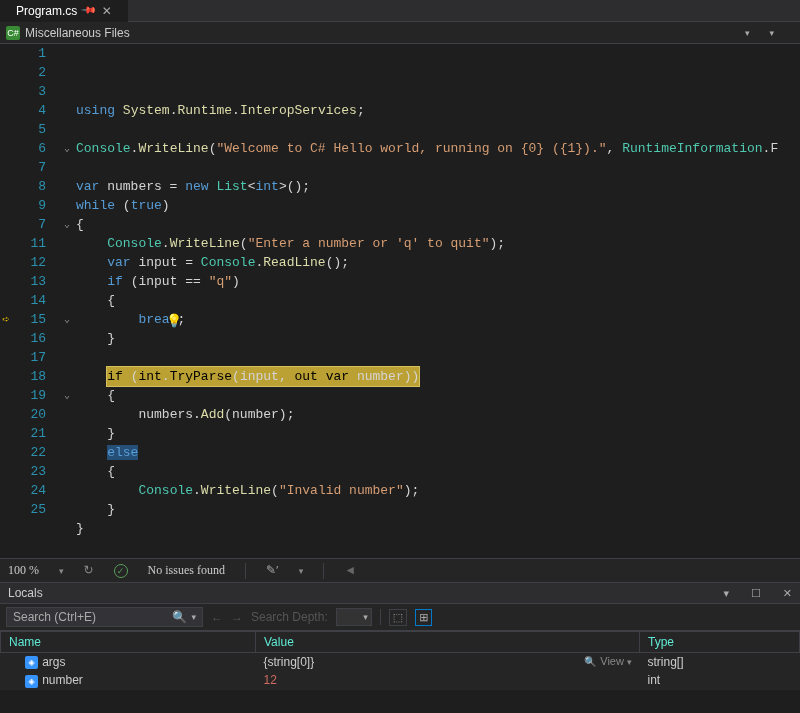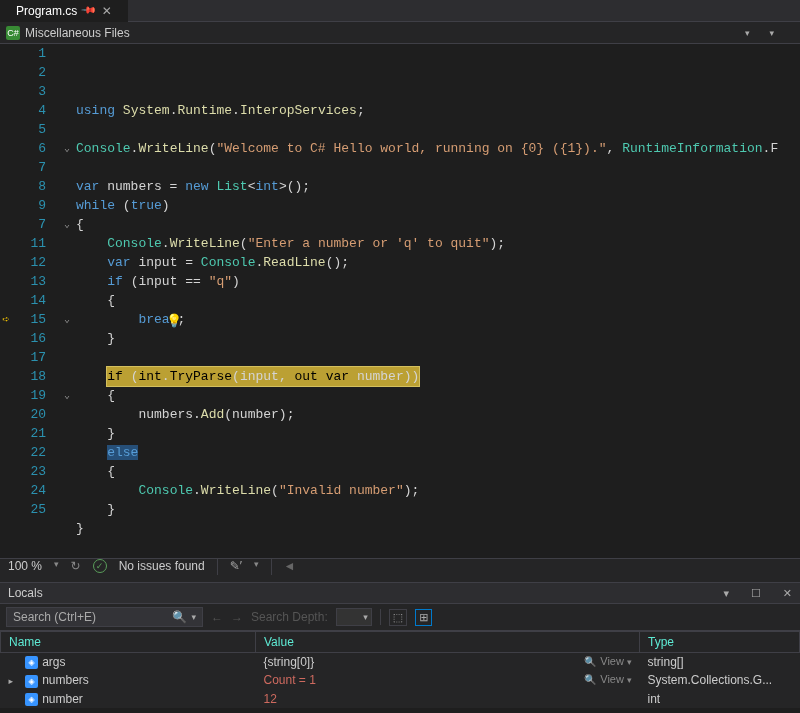--- a/index.html
+++ b/index.html
@@ -103,23 +103,25 @@
 .str { color: #d69d73; }
 .ident { color: #dcdcaa; }
 .punct { color: #d4d4d4; }
 .else-hl { background: #264f78; }
 .bulb { position: absolute; top: 268px; left: 90px; color: #ffcc00; font-size: 13px; }
 .status-bar {
   background: #252526;
   border-top: 1px solid #3f3f46;
   height: 24px;
   display: flex;
+  align-items: center;
   padding: 0 8px;
-  gap: 12px;
-  font-size: 12px;
+  gap: 20px;
+  font-size: 12px;
+  font-family: Liberation Serif, serif;
 }
 .zoom { color: #ccc; }
 .health-icon { width: 14px; height: 14px; border-radius: 50%; border: 1.5px solid #5a9e5a; display: inline-flex; align-items: center; justify-content: center; color: #5a9e5a; font-size: 9px; }
 .divider-v { width: 1px; height: 16px; background: #3f3f46; }
 .wand-icon { color: #aaa; }
 .arrow-btn { color: #666; }
 .locals-panel { background: #252526; border-top: 1px solid #3f3f46; }
 .locals-header {
   background: #2d2d30;
   padding: 3px 8px;
@@ -317,24 +319,19 @@
         <th>Type</th>
       </tr>
     </thead>
     <tbody id="locals-body">
         <tr>
           <td><span class="expand-tri"></span>&nbsp;&nbsp;<span class="var-icon">◈</span>args</td>
           <td class="">{string[0]}<span class="view-link"><span class="mag2">🔍</span> View <span style="font-size:9px">▾</span></span></td>
           <td>string[]</td>
         </tr>
         <tr>
-          <td><span class="expand-tri">▸</span>&nbsp;&nbsp;<span class="var-icon">◈</span>numbers</td>
-          <td class="red">Count = 1<span class="view-link"><span class="mag2">🔍</span> View <span style="font-size:9px">▾</span></span></td>
-          <td>System.Collections.G...</td>
-        </tr>
-        <tr>
           <td><span class="expand-tri"></span>&nbsp;&nbsp;<span class="var-icon">◈</span>number</td>
           <td class="red">12</td>
           <td>int</td>
         </tr>
       </tbody>
   </table>
 </div>
 
 </body></html>

